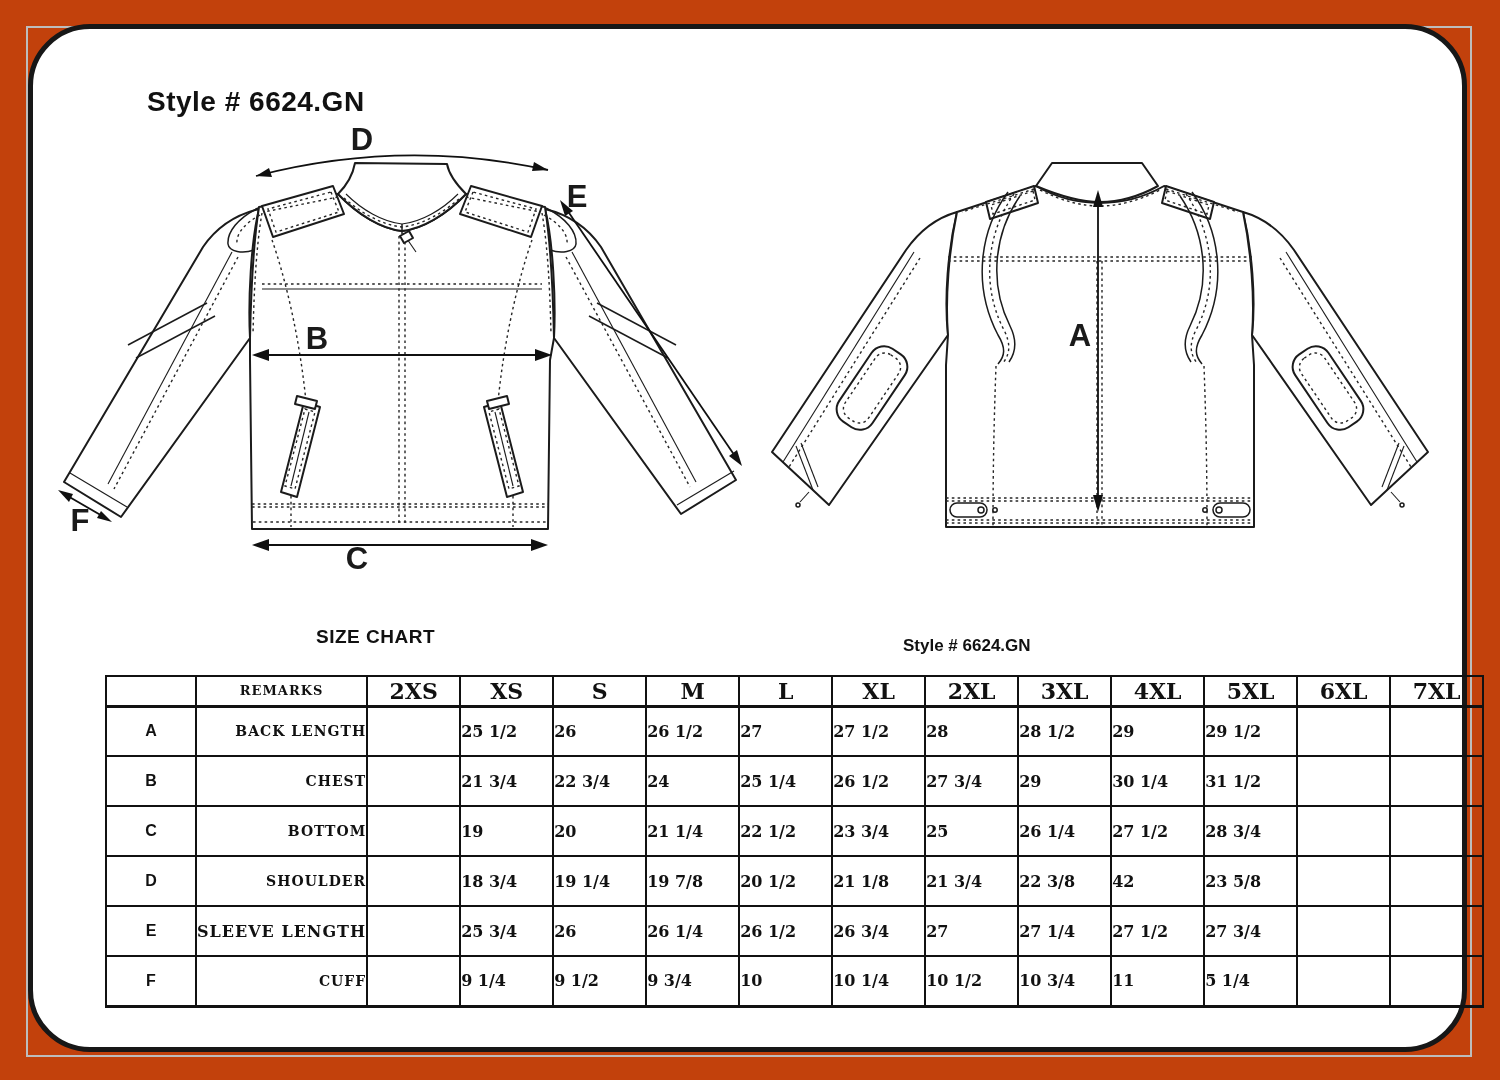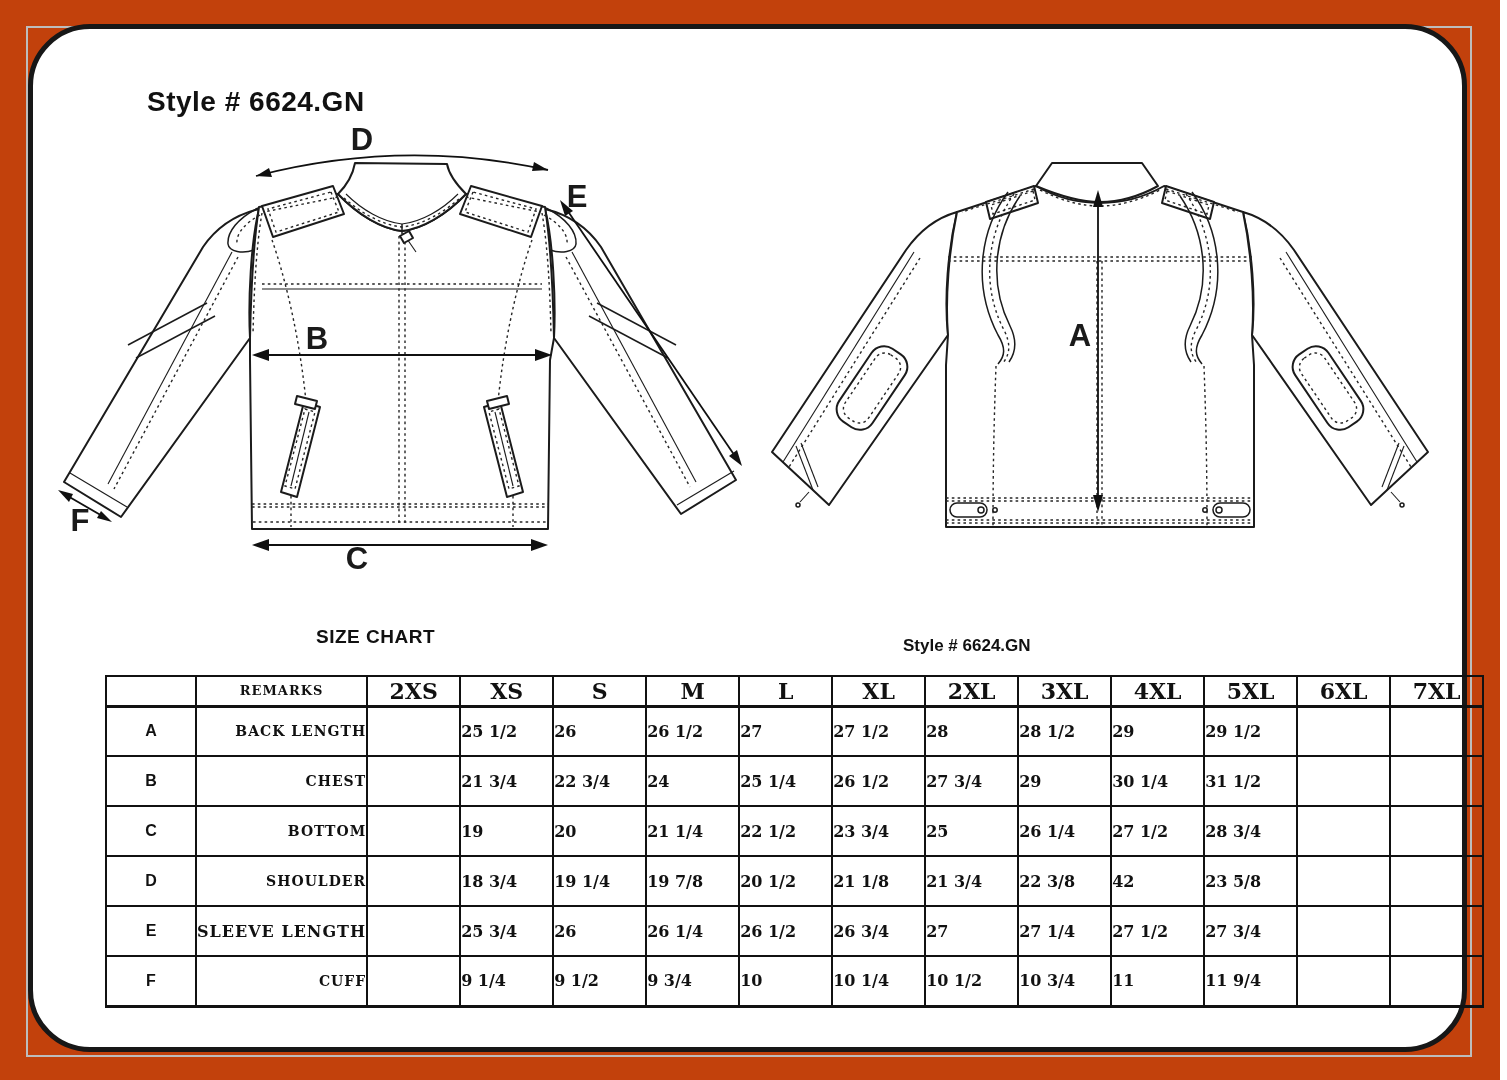--- a/index.html
+++ b/index.html
@@ -346,19 +346,19 @@
           <td class="remark"><span>CUFF</span></td>
           <td class="val"></td>
           <td class="val">9 1/4</td>
           <td class="val">9 1/2</td>
           <td class="val">9 3/4</td>
           <td class="val">10</td>
           <td class="val">10 1/4</td>
           <td class="val">10 1/2</td>
           <td class="val">10 3/4</td>
           <td class="val">11</td>
-          <td class="val">11 9/4</td>
+          <td class="val">5 1/4</td>
           <td class="val"></td>
           <td class="val"></td>
         </tr>
       </tbody>
   </table>
 </div>
 
 </body></html>

